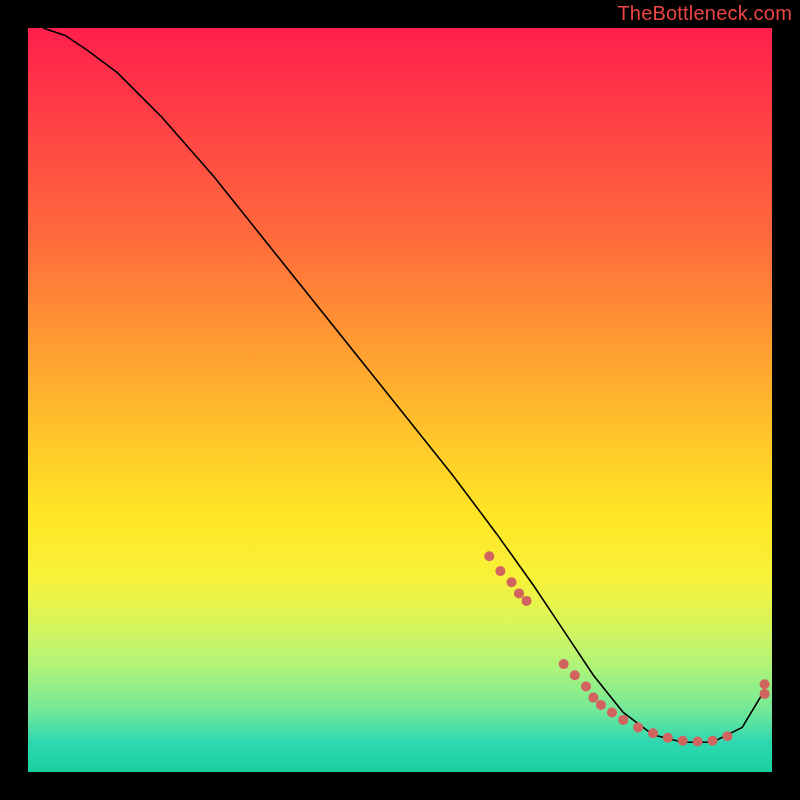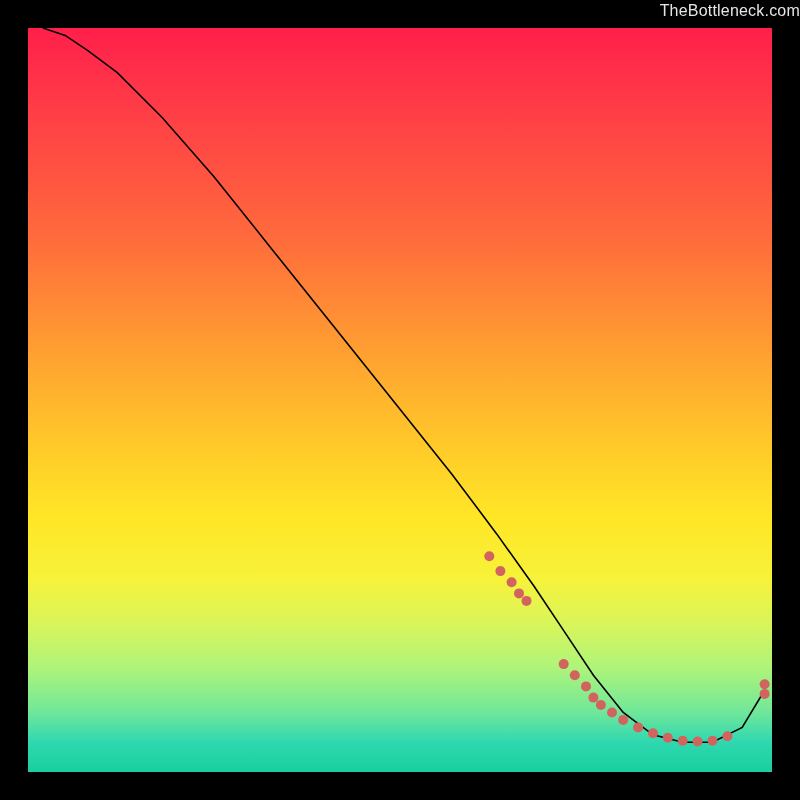--- a/index.html
+++ b/index.html
@@ -13,23 +13,23 @@
   }
   .frame {
     position: relative;
     width: 800px;
     height: 800px;
     background: #000;
   }
   .watermark {
     position: absolute;
     top: 2px;
-    right: 0;
-    color: #e5e5e5;
-    font-size: 16px;
+    right: 8px;
+    color: #ef4444;
+    font-size: 20px;
     font-weight: 500;
     letter-spacing: 0.2px;
     z-index: 5;
   }
   .plot {
     position: absolute;
     left: 28px;
     top: 28px;
     width: 744px;
     height: 744px;

